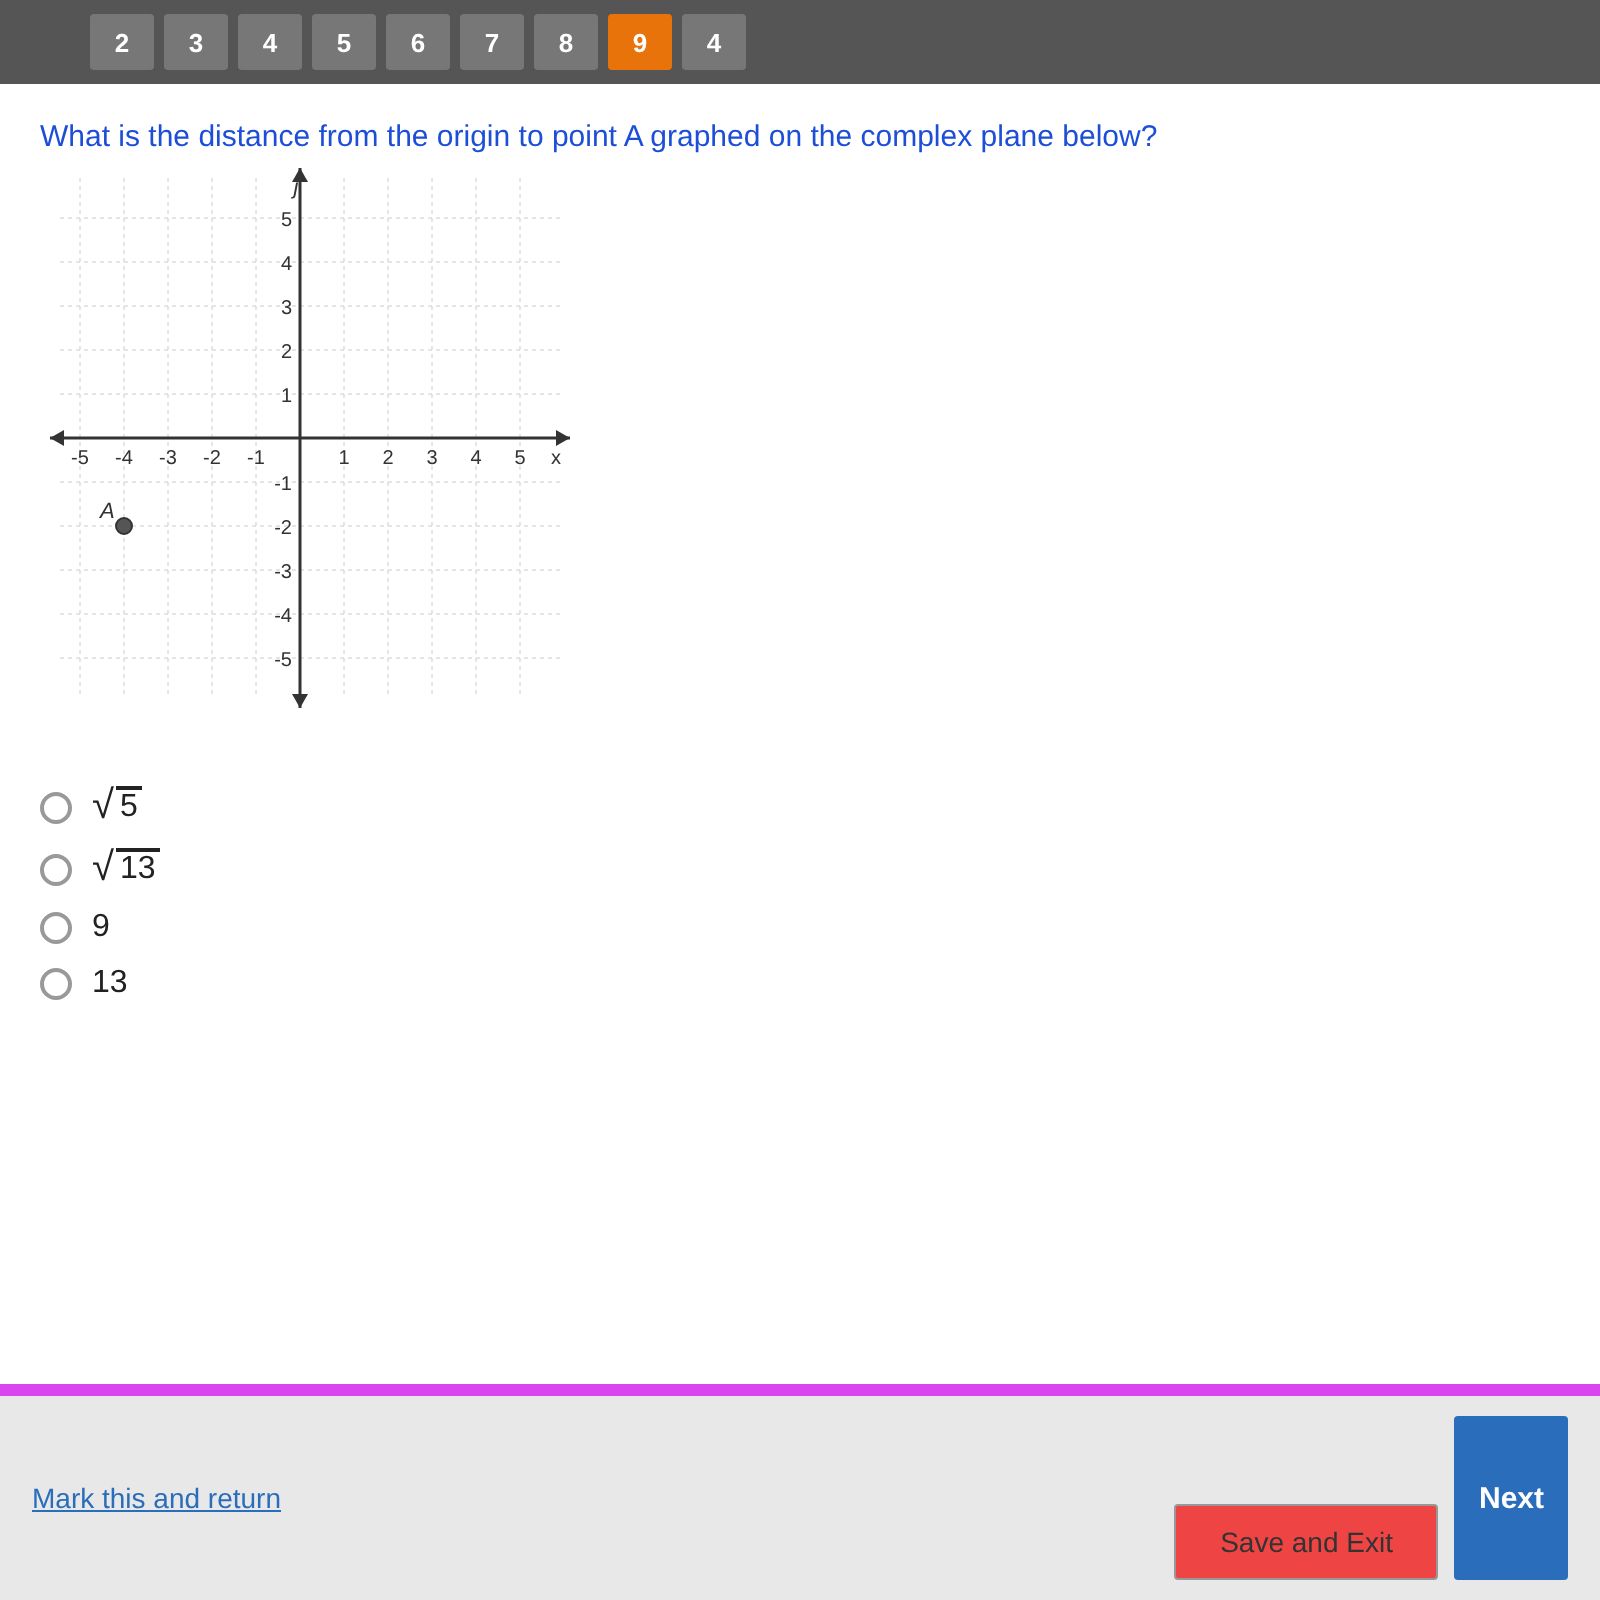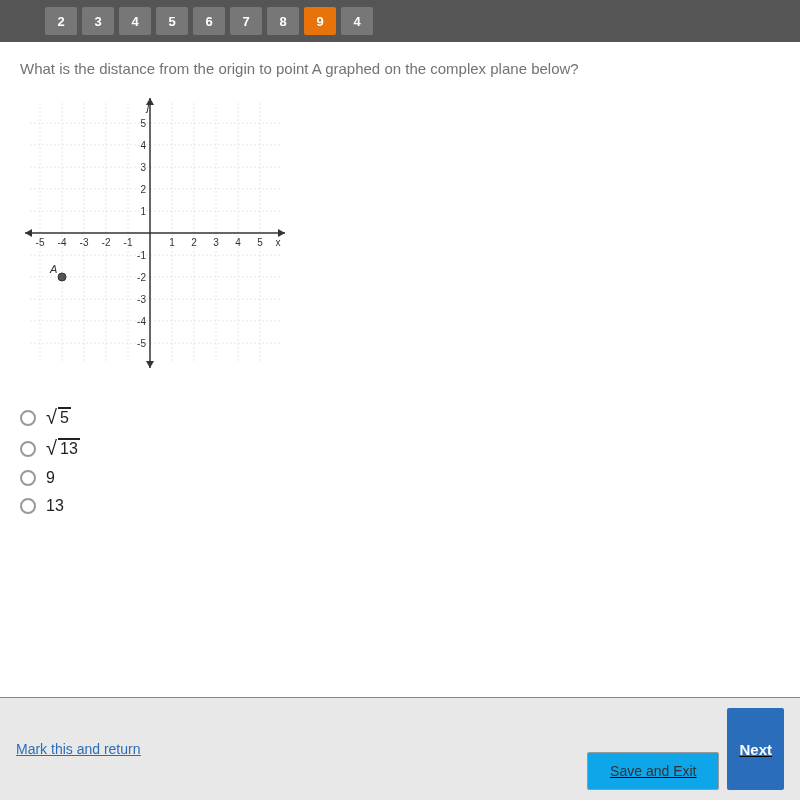--- a/index.html
+++ b/index.html
@@ -44,22 +44,21 @@
       background: white;
       flex: 1;
       padding: 16px 20px;
       display: flex;
       flex-direction: column;
       overflow: hidden;
     }
 
     .question-text {
       font-size: 15px;
-      color: #737373;
-      margin-bottom: 14px;
+      color: #1d4ed8;
       line-height: 1.4;
     }
 
     
     .graph-container {
       margin-bottom: 16px;
       position: relative;
       width: 280px;
       height: 290px;
     }
@@ -91,40 +90,39 @@
       flex-shrink: 0;
     }
     .choice-label {
       font-size: 16px;
       color: #222;
     }
 
     
     .footer {
       background: #e8e8e8;
-      border-top: 1px solid #d946ef;
+      border-top: 6px solid #d946ef;
       display: flex;
       align-items: center;
       justify-content: space-between;
       padding: 10px 16px;
       min-height: 56px;
-      text-decoration: underline;
     }
     .mark-return-link {
       color: #2a6ebb;
       text-decoration: underline;
       font-size: 14px;
       cursor: pointer;
     }
     .footer-buttons {
       display: flex;
       gap: 8px;
     }
     .btn-save-exit {
-      background: #0ea5e9;
+      background: #ef4444;
       border: 1px solid #999;
       padding: 10px 22px;
       font-size: 14px;
       cursor: pointer;
       border-radius: 2px;
       color: #333;
       margin-top: 44px;
     }
     .btn-next {
       background: #2a6ebb;

